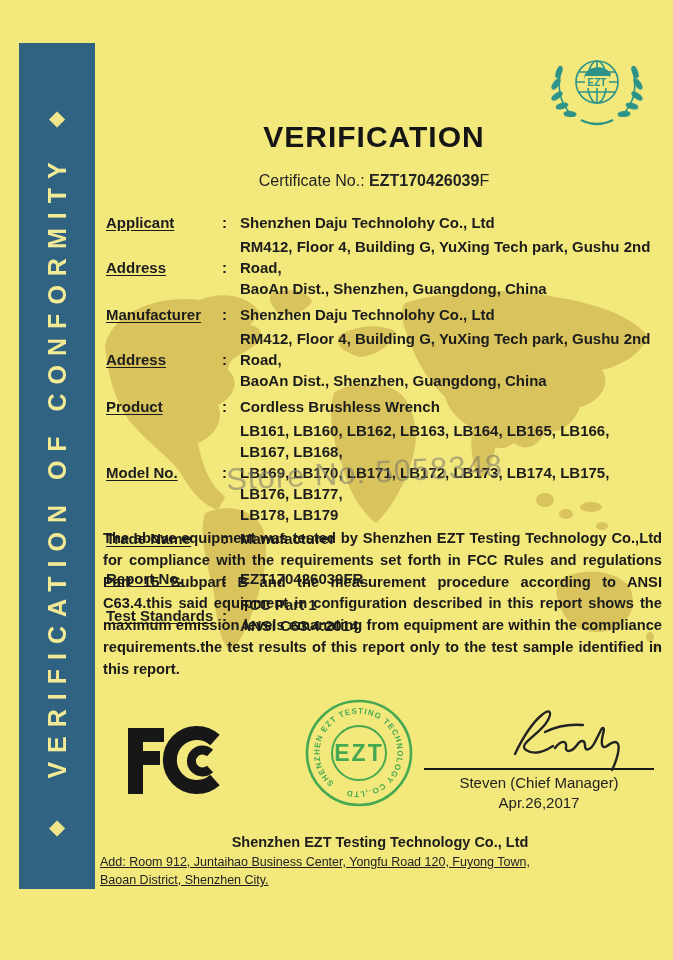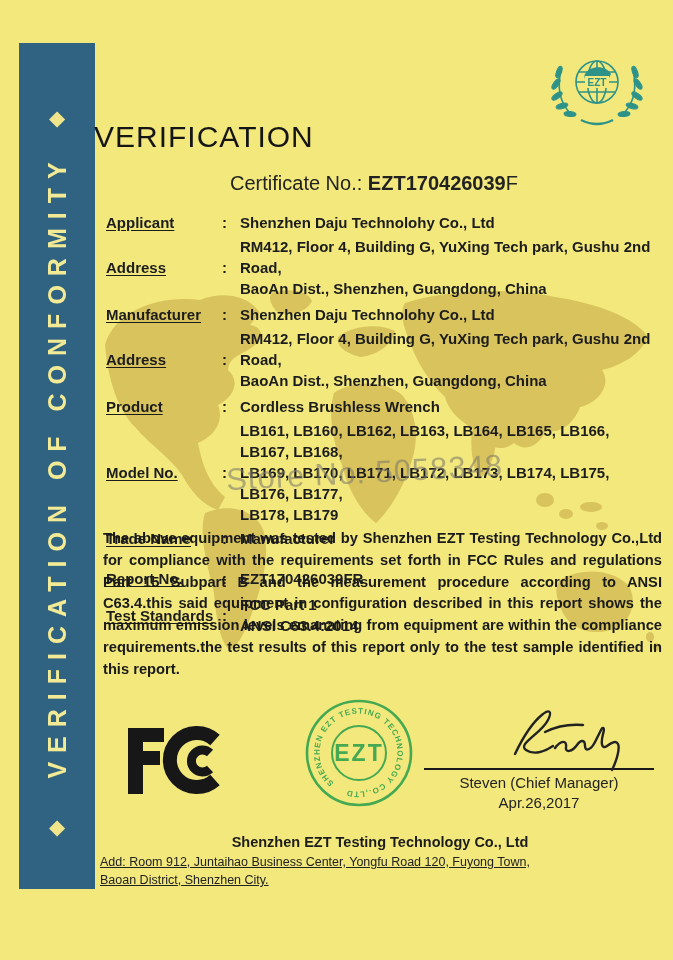--- a/index.html
+++ b/index.html
@@ -32,26 +32,26 @@
   }
   .sidebar .diamond.top { top:64px; }
   .sidebar .diamond.bottom { bottom:52px; }
 
   .content { position:absolute; left:94px; top:0; width:579px; height:960px; z-index:3; }
 
   .globe-logo { position:absolute; right:24px; top:44px; }
 
   .title {
     position:absolute; left:0; top:120px; width:560px;
-    font-size:30px; font-weight:normal;
+    text-align:center; font-size:30px; font-weight:bold;
     letter-spacing:1px; color:#151515;
   }
   .certline {
     position:absolute; left:0; top:172px; width:560px;
-    text-align:center; font-size:20px; color:#222;
+    text-align:center; font-size:16px; color:#222;
   }
   .certline b { font-weight:bold; }
 
   .fields { position:absolute; left:12px; top:212px; width:556px; }
   .field-row { display:flex; align-items:center; margin-bottom:3px; font-size:15px; }
   .field-row .flabel {
     width:116px; flex:0 0 116px; font-weight:bold;
     text-decoration:underline; text-underline-offset:2px;
   }
   .field-row .colon { width:18px; flex:0 0 18px; font-weight:bold; text-align:left; }

